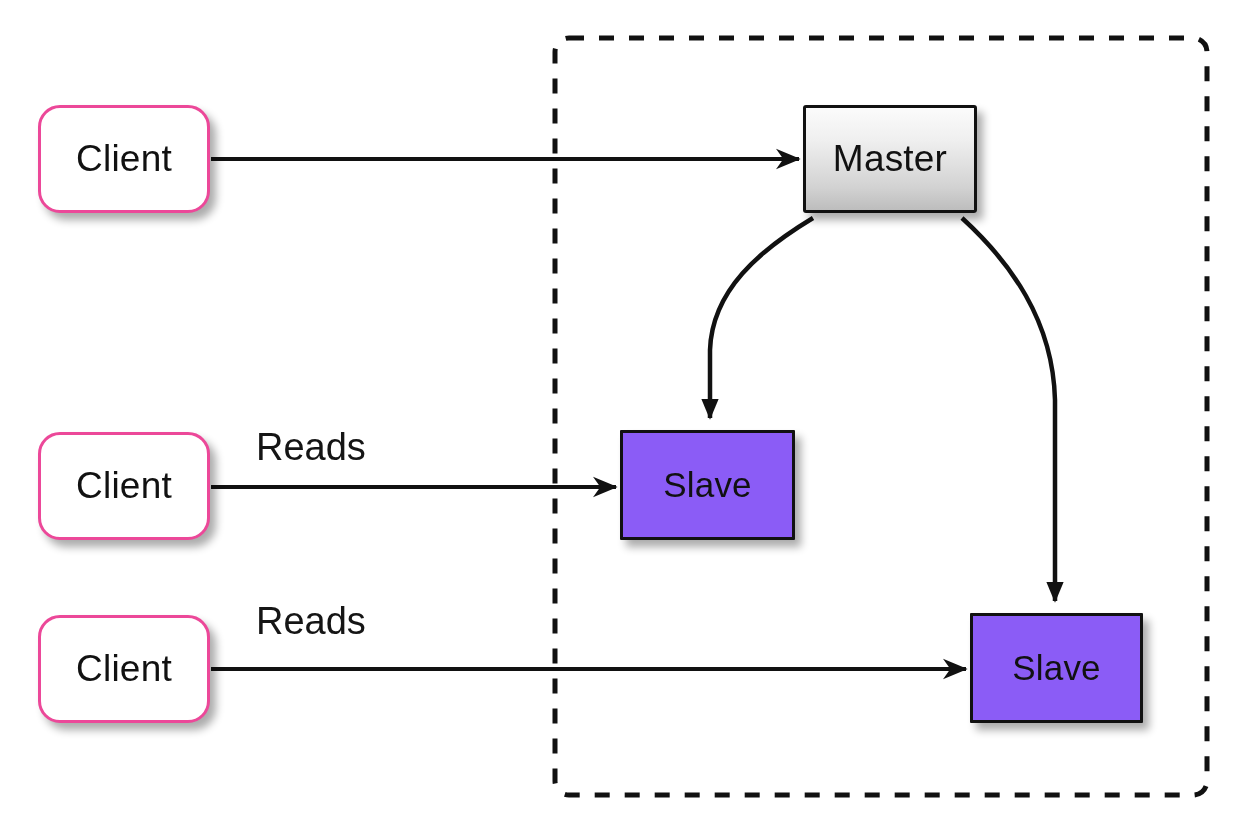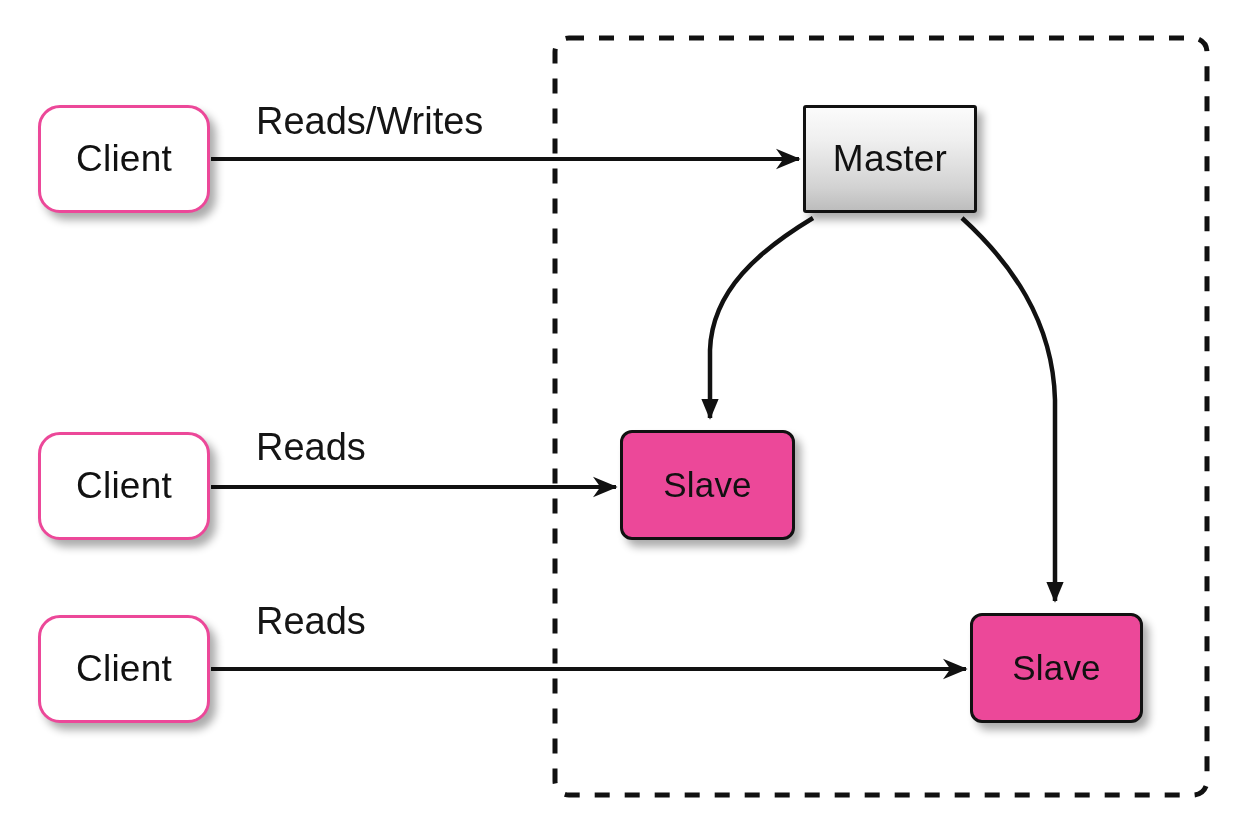--- a/index.html
+++ b/index.html
@@ -34,23 +34,23 @@
     letter-spacing: 0.2px;
   }
   .client-node {
     background: #ffffff;
     border: 3px solid #ec4899;
     border-radius: 22px;
     font-size: 37px;
     box-shadow: 6px 7px 9px rgba(0,0,0,0.33);
   }
   .slave-node {
-    background: #ec4899;
+    background: #8b5cf6;
     border: 3px solid #111111;
-    border-radius: 12px;
+    border-radius: 1px;
     font-size: 35px;
     box-shadow: 6px 7px 9px rgba(0,0,0,0.33);
   }
   .master-node {
     background: linear-gradient(to bottom, #fbfbfb 0%, #efefef 32%, #d2d2d2 78%, #bdbdbd 100%);
     border: 3px solid #111111;
     border-radius: 3px;
     font-size: 37px;
     box-shadow: 6px 7px 9px rgba(0,0,0,0.33);
   }
@@ -110,20 +110,19 @@
   </div>
 
   <div class="node slave-node" style="left:620px; top:430px; width:175px; height:110px;">
     <span>Slave</span>
   </div>
 
   <div class="node slave-node" style="left:970px; top:613px; width:173px; height:110px;">
     <span>Slave</span>
   </div>
 
-  <div class="edge-label" style="left:256px; top:102px;">Reads/Writes</div>
 
   <div class="edge-label" style="left:256px; top:428px;">Reads</div>
 
   <div class="edge-label" style="left:256px; top:602px;">Reads</div>
 
 
 </div>
 
 </body></html>

